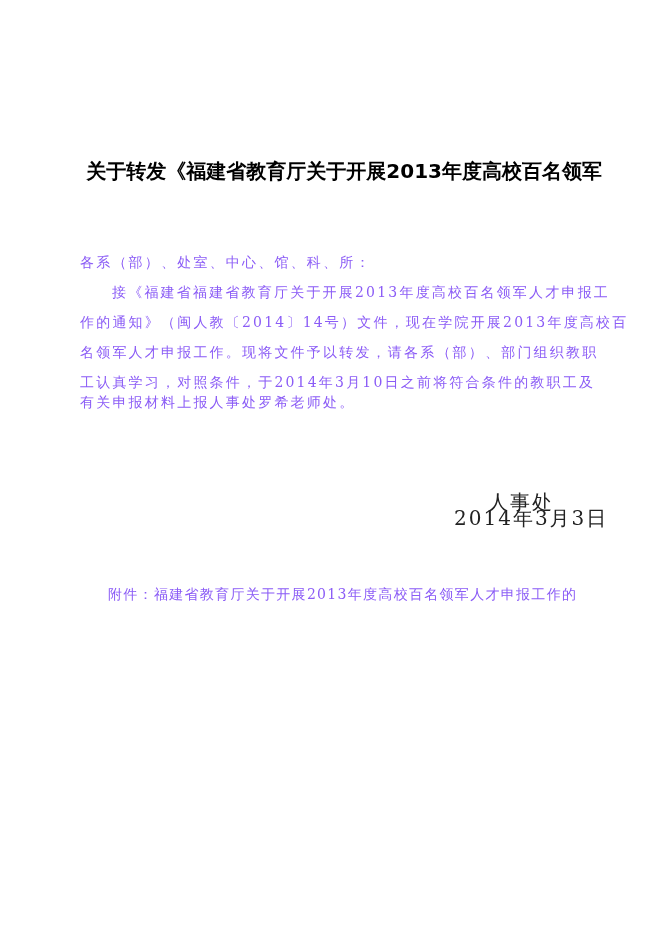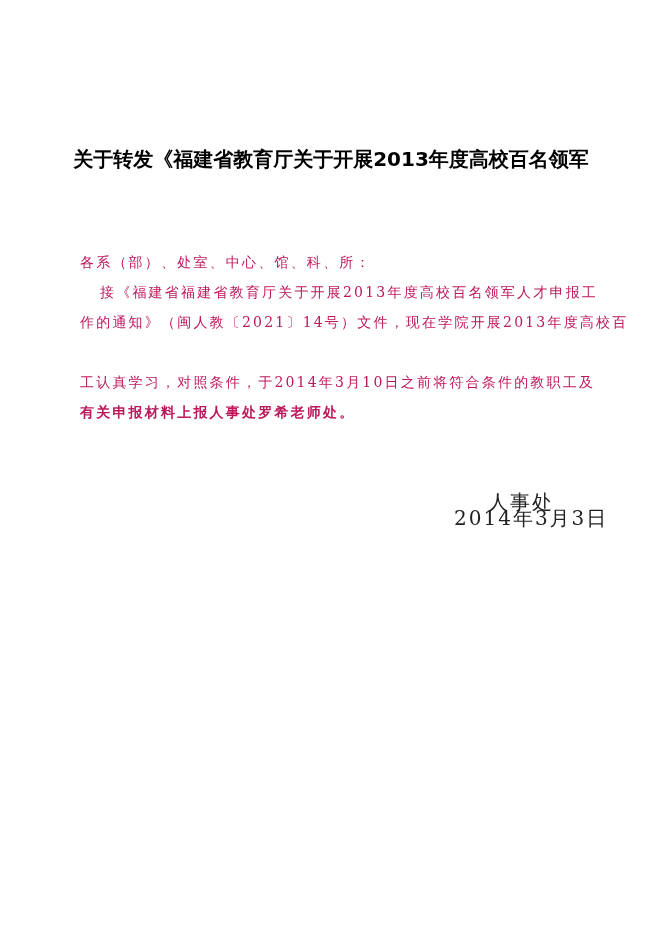--- a/index.html
+++ b/index.html
@@ -2,35 +2,37 @@
 <html><head>
 <meta charset="utf-8">
 <style>
   html, body { margin: 0; padding: 0; background: #ffffff; }
   body { width: 662px; height: 936px; position: relative; overflow: hidden;
          font-family: "DejaVu Serif", "Liberation Serif", serif; color: #111; }
   .page { position: absolute; left: 0; top: 0; width: 662px; height: 936px; background: #fff; }
   .title { position: absolute; left: 60px; width: 542px; text-align: center;
            font-family: "DejaVu Sans", "Liberation Sans", sans-serif; font-weight: bold;
            font-size: 20px; line-height: 30px; color: #000; }
-  .title.l1 { top: 144px; }
+  .title.l1 { top: 156px; text-align: right; }
   .title.l2 { top: 187px; }
   .line { position: absolute; left: 80px; width: 506px; font-size: 14px; line-height: 20px;
-          letter-spacing: 2.2px; white-space: nowrap; color: #be185d; }
+          letter-spacing: 2.2px; white-space: nowrap; color: #8b5cf6; }
   .sign { position: absolute; font-size: 20px; line-height: 20px; letter-spacing: 2px; color: #222; white-space: nowrap; }
 </style>
 </head>
 <body>
 
 <div class="page">
   <div class="title l1">关于转发《福建省教育厅关于开展2013年度高校百名领军</div>
 
   <div class="line" style="top:252px;">各系（部）、处室、中心、馆、科、所：</div>
 
-  <div class="line" style="top:282px; left:100px;">接《福建省福建省教育厅关于开展2013年度高校百名领军人才申报工</div>
-  <div class="line" style="top:312px;">作的通知》（闽人教〔2021〕14号）文件，现在学院开展2013年度高校百</div>
+  <div class="line" style="top:282px; left:112px;">接《福建省福建省教育厅关于开展2013年度高校百名领军人才申报工</div>
+  <div class="line" style="top:312px;">作的通知》（闽人教〔2014〕14号）文件，现在学院开展2013年度高校百</div>
+  <div class="line" style="top:342px;">名领军人才申报工作。现将文件予以转发，请各系（部）、部门组织教职</div>
   <div class="line" style="top:372px;text-align:right;">工认真学习，对照条件，于2014年3月10日之前将符合条件的教职工及</div>
-  <div class="line" style="top:402px;font-weight:bold;">有关申报材料上报人事处罗希老师处。</div>
+  <div class="line" style="top:392px;">有关申报材料上报人事处罗希老师处。</div>
 
   <div class="sign" style="top:492px; left:488px;">人事处</div>
   <div class="sign" style="top:508px; left:454px;">2014年3月3日</div>
 
+  <div class="line" style="top:584px; left:108px; letter-spacing:1.3px;">附件：福建省教育厅关于开展2013年度高校百名领军人才申报工作的</div>
 </div>
 
 </body></html>

